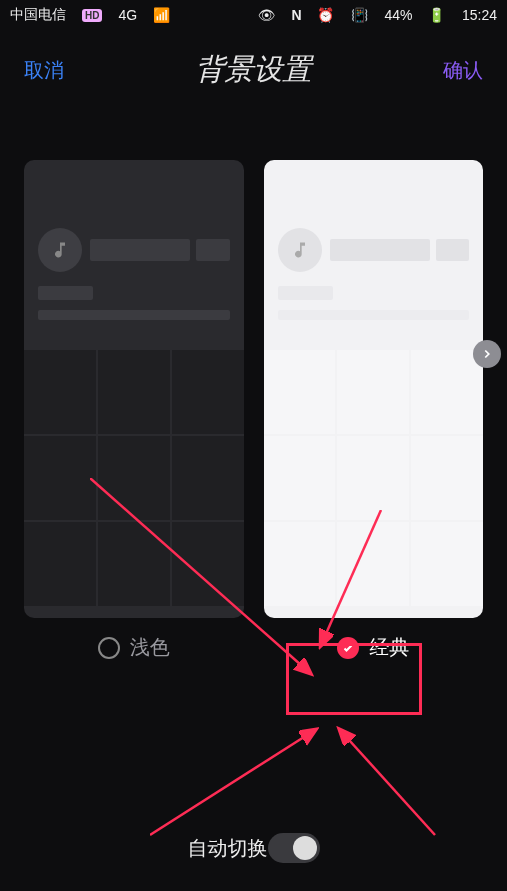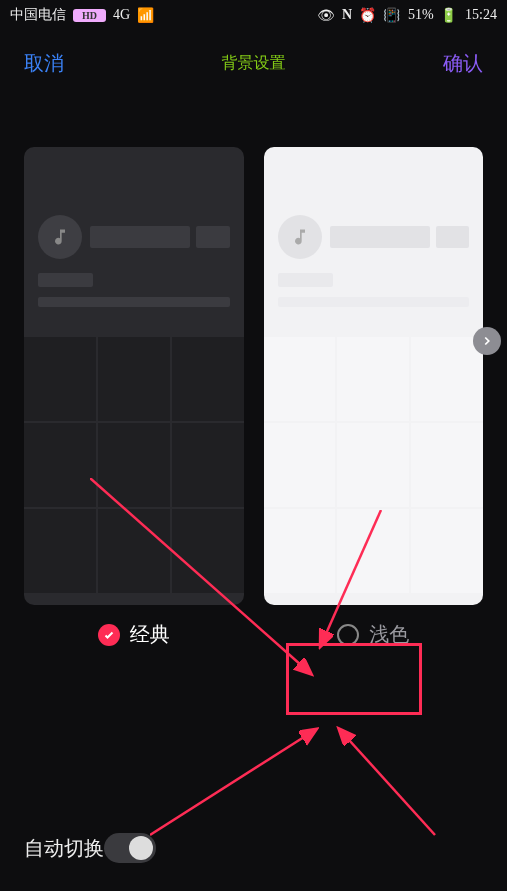--- a/index.html
+++ b/index.html
@@ -6,31 +6,31 @@
     body {
       width: 507px; height: 891px; background: #0d0d0f;
       font-family: -apple-system, sans-serif; color: #fff;
       position: relative; overflow: hidden;
     }
     
     .status-bar {
       height: 30px; display: flex; justify-content: space-between;
       align-items: center; padding: 0 10px; font-size: 14px; color: #eee;
     }
-    .status-left, .status-right { display: flex; align-items: center; gap: 7px; font-family: Liberation Serif, serif; }
+    .status-left, .status-right { display: flex; align-items: center; gap: 16px; }
     .hd-badge {
       background: #f0abfc; color: #333; font-size: 10px; font-weight: bold;
-      padding: 1px 9px; border-radius: 3px;
+      padding: 1px 3px; border-radius: 3px;
     }
     
     .header {
       display: flex; justify-content: space-between; align-items: center;
       padding: 20px 24px 0;
     }
-    .header-title { font-size: 16px; color: #84cc16; }
+    .header-title { font-size: 29px; color: #e5e5e5; font-style: italic; }
     .header-cancel { font-size: 20px; color: #3b82f6; }
     .header-confirm { font-size: 20px; color: #8b5cf6; }
     
     .cards {
       display: flex; gap: 20px; padding: 70px 24px 0; position: relative;
     }
     .card {
       flex: 1; height: 458px; border-radius: 10px; overflow: hidden;
       position: relative;
     }
@@ -88,21 +88,21 @@
     .highlight-box {
       position: absolute; border: 3px solid #fe2c55; pointer-events: none;
     }
     
     .arrow {
       position: absolute; stroke: #fe2c55; fill: #fe2c55; pointer-events: none;
     }
     
     .auto-switch {
       position: absolute; bottom: 28px; left: 0; right: 0;
-      display: flex; justify-content: flex-start; align-items: center;
+      display: flex; justify-content: center; align-items: center;
       padding: 0 24px;
     }
     .auto-label { font-size: 20px; color: #eee; }
     .switch {
       width: 52px; height: 30px; border-radius: 15px; background: #3a3a3e;
       position: relative;
     }
     .switch-knob {
       width: 24px; height: 24px; border-radius: 50%; background: #ddd;
       position: absolute; right: 3px; top: 3px;
@@ -117,21 +117,21 @@
     <span>中国电信</span>
     <span class="hd-badge">HD</span>
     <span>4G</span>
     <span>📶</span>
   </div>
   <div class="status-right">
     <span>👁</span>
     <span style="font-weight:bold;">N</span>
     <span>⏰</span>
     <span>📳</span>
-    <span>51%</span>
+    <span>44%</span>
     <span>🔋</span>
     <span>15:24</span>
   </div>
 </div>
 
 <div class="header">
   <span class="header-cancel">取消</span>
   <span class="header-title">背景设置</span>
   <span class="header-confirm">确认</span>
 </div>
@@ -193,31 +193,31 @@
   </div>
 
   <div class="next-btn">
     <svg width="14" height="14" viewBox="0 0 24 24">
       <path stroke="#fff" stroke-width="3" fill="none" d="M9 6l6 6-6 6"></path>
     </svg>
   </div>
 </div>
 
 <div class="theme-labels">
+  <div class="theme-label label-light">
+    <div class="radio unchecked"></div>
+    <span class="text">浅色</span>
+  </div>
   <div class="theme-label">
     <div class="radio checked">
       <svg width="12" height="12" viewBox="0 0 24 24">
         <path stroke="#fff" stroke-width="4" fill="none" d="M5 13l4 4L19 7"></path>
       </svg>
     </div>
     <span class="text">经典</span>
-  </div>
-  <div class="theme-label label-light">
-    <div class="radio unchecked"></div>
-    <span class="text">浅色</span>
   </div>
 </div>
 
 <div class="highlight-box" style="left:286px; top:643px; width:136px; height:72px;"></div>
 
 <svg class="arrow" style="left:90px; top:478px; width:240px; height:210px;">
   <defs>
       <marker id="ah1" markerWidth="8" markerHeight="8" refX="6" refY="3" orient="auto">
     <path d="M0,0 L7,3 L0,6 Z" fill="#fe2c55"></path>
       </marker>

